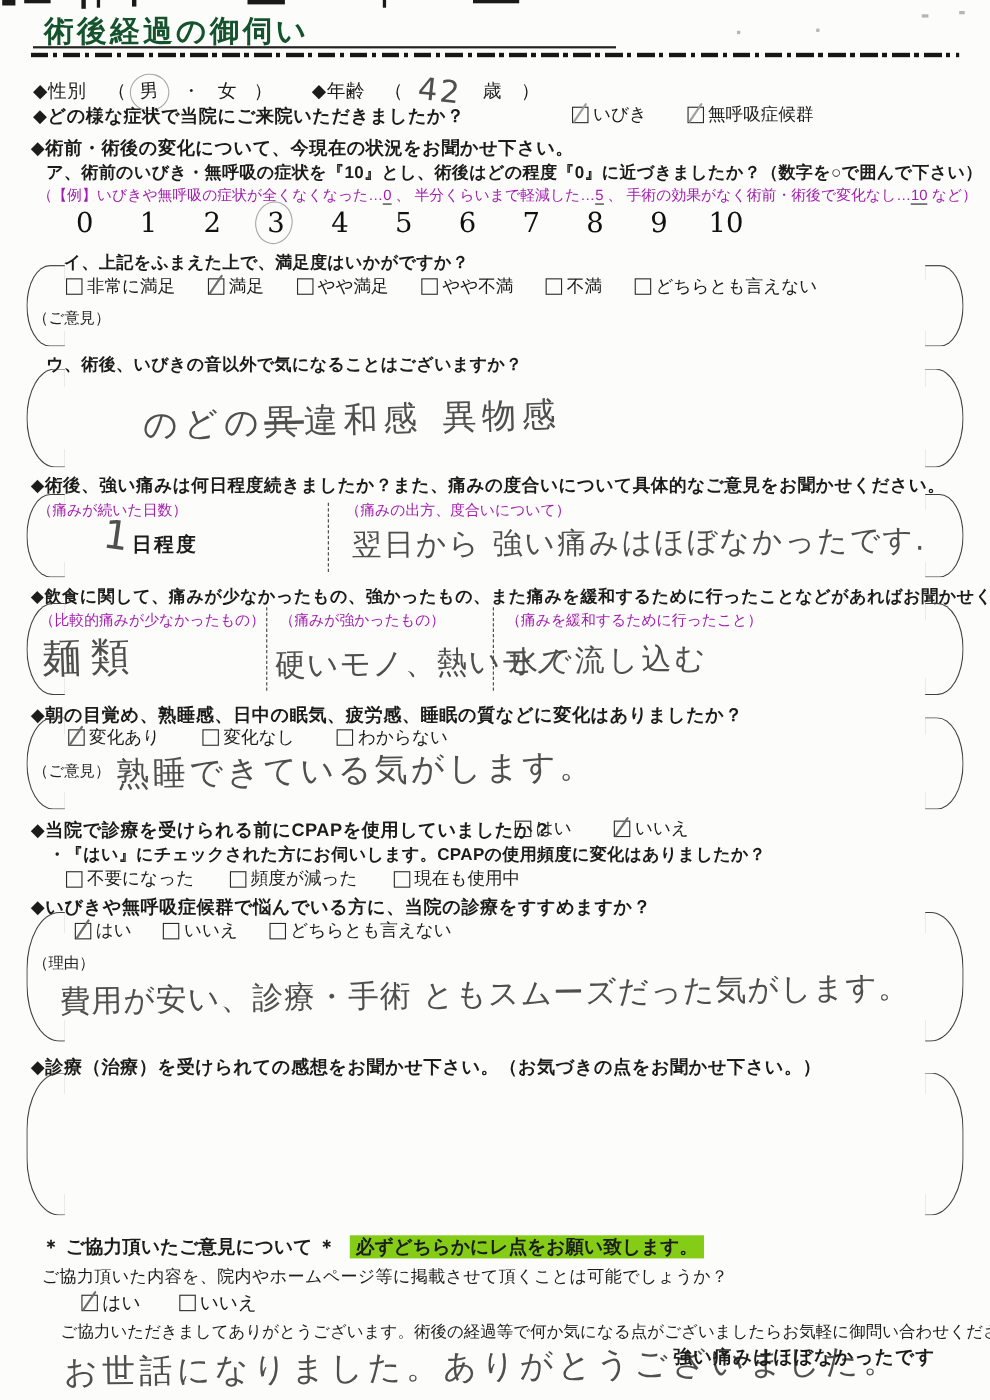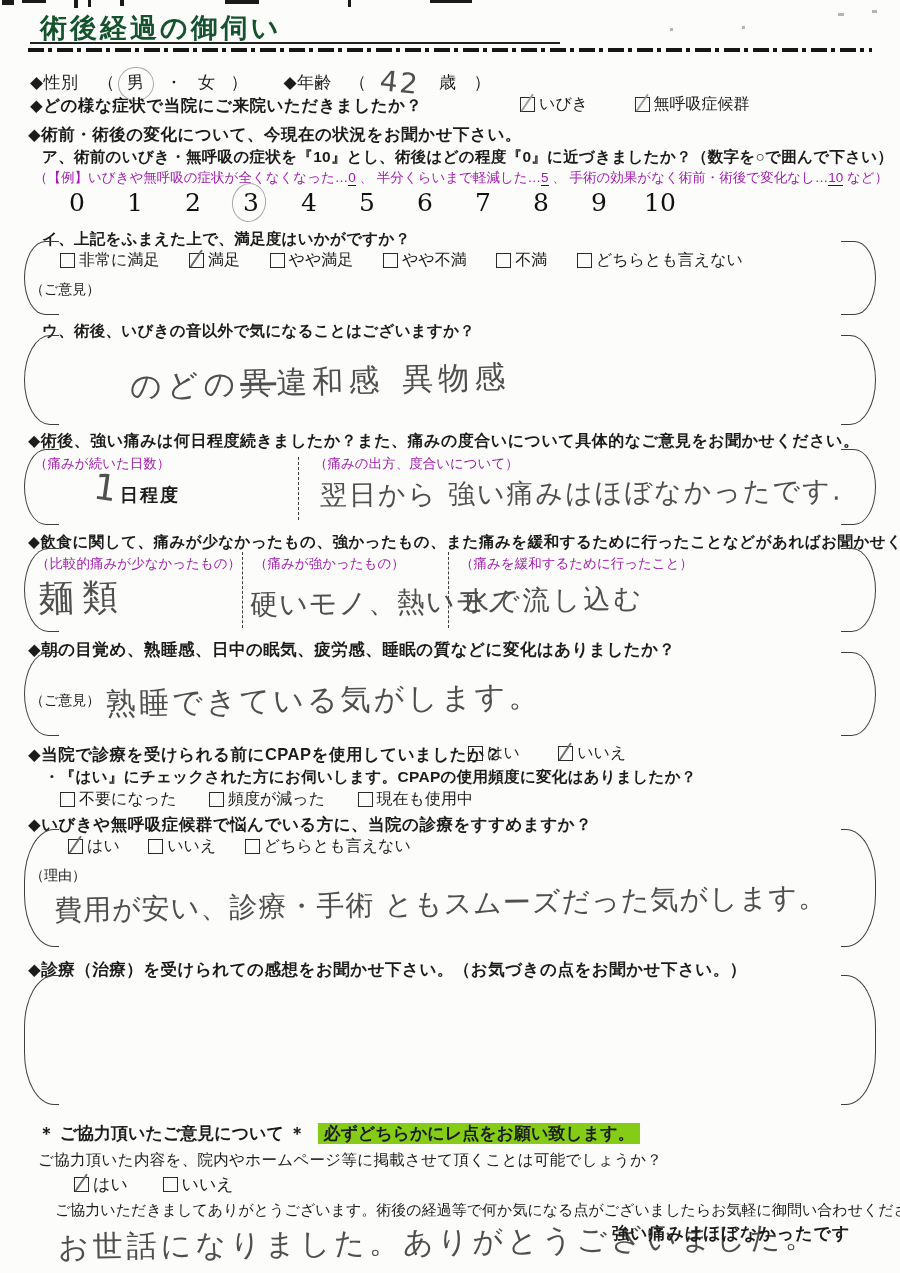--- a/index.html
+++ b/index.html
@@ -80,21 +80,21 @@
   <span style="margin-left:10px;">）</span>
   <span style="margin-left:30px;">◆年齢</span>
   <span style="margin-left:12px;">（</span>
   <span class="hand" style="font-size:28px;display:inline-block;transform:rotate(6deg);margin:0 8px;position:relative;top:4px;letter-spacing:2px;">42</span>
   <span style="margin-left:6px;">歳</span>
   <span style="margin-left:12px;">）</span>
 </div>
 
 <div class="abs q" style="left:30px;top:95px;">◆どの様な症状で当院にご来院いただきましたか？</div>
 <div class="abs" style="left:520px;top:94px;">
-  <span class="opt" style="margin-right:42px;">
+  <span class="opt" style="margin-right:32px;">
     <span class="cb">
         <span class="tick light"></span>
       </span>
     <span>いびき</span>
   </span>
   <span class="opt">
     <span class="cb">
         <span class="tick light"></span>
       </span>
     <span>無呼吸症候群</span>
@@ -112,21 +112,21 @@
   <span class="num">2</span>
   <span class="num circled">3</span>
   <span class="num">4</span>
   <span class="num">5</span>
   <span class="num">6</span>
   <span class="num">7</span>
   <span class="num">8</span>
   <span class="num">9</span>
   <span class="num">10</span>
 </div>
-<div class="abs sub" style="left:42px;top:229px;">イ、上記をふまえた上で、満足度はいかがですか？</div>
+<div class="abs sub" style="left:58px;top:229px;">イ、上記をふまえた上で、満足度はいかがですか？</div>
 
 <div class="pbox" style="left:24px;top:241px;width:852px;height:74px;font-family:Liberation Mono, monospace;">
   <div class="abs" style="left:36px;top:9px;">
     <span class="opt" style="margin-right:20px;">
       <span class="cb"></span>
       <span>非常に満足</span>
     </span>
     <span class="opt" style="margin-right:20px;">
       <span class="cb">
           <span class="tick"></span>
@@ -178,20 +178,36 @@
   <div class="abs small" style="left:436px;top:7px;">（痛みを緩和するために行ったこと）</div>
   <div class="vdash" style="left:218px;top:4px;bottom:4px;"></div>
   <div class="vdash" style="left:424px;top:4px;bottom:4px;"></div>
   <div class="abs hand" style="left:14px;top:26px;font-size:36px;letter-spacing:8px;transform:rotate(-2deg);">麺類</div>
   <div class="abs hand" style="left:226px;top:36px;font-size:28px;letter-spacing:1px;transform:rotate(-1deg);">硬いモノ、熱いモノ</div>
   <div class="abs hand" style="left:438px;top:34px;font-size:27px;letter-spacing:3px;transform:rotate(-1deg);">水で流し込む</div>
 </div>
 
 <div class="abs q" style="left:28px;top:639px;">◆朝の目覚め、熟睡感、日中の眠気、疲労感、睡眠の質などに変化はありましたか？</div>
 <div class="pbox" style="left:24px;top:652px;width:852px;height:84px;">
+  <div class="abs" style="left:38px;top:8px;">
+    <span class="opt" style="margin-right:34px;">
+      <span class="cb">
+          <span class="tick"></span>
+        </span>
+      <span>変化あり</span>
+    </span>
+    <span class="opt" style="margin-right:34px;">
+      <span class="cb"></span>
+      <span>変化なし</span>
+    </span>
+    <span class="opt">
+      <span class="cb"></span>
+      <span>わからない</span>
+    </span>
+  </div>
   <div class="abs plabel" style="left:6px;top:40px;">（ご意見）</div>
   <div class="abs hand" style="left:82px;top:28px;font-size:30px;letter-spacing:3px;transform:rotate(-1deg);">熟睡できている気がします。</div>
 </div>
 
 <div class="abs q" style="left:28px;top:744px;">◆当院で診療を受けられる前にCPAPを使用していましたか？</div>
 <div class="abs" style="left:468px;top:743px;">
   <span class="opt" style="margin-right:34px;">
     <span class="cb"></span>
     <span>はい</span>
   </span>

